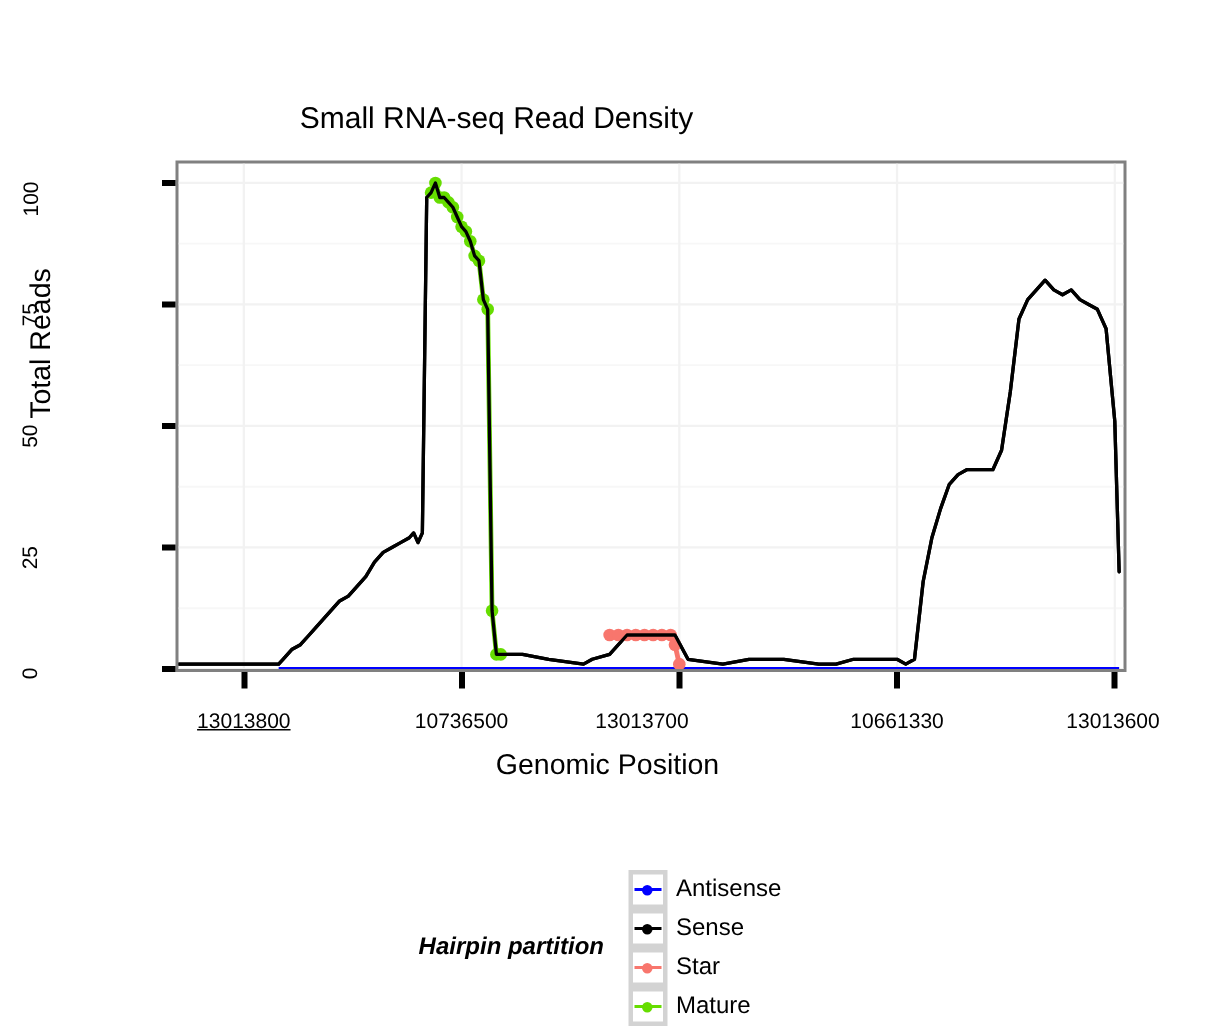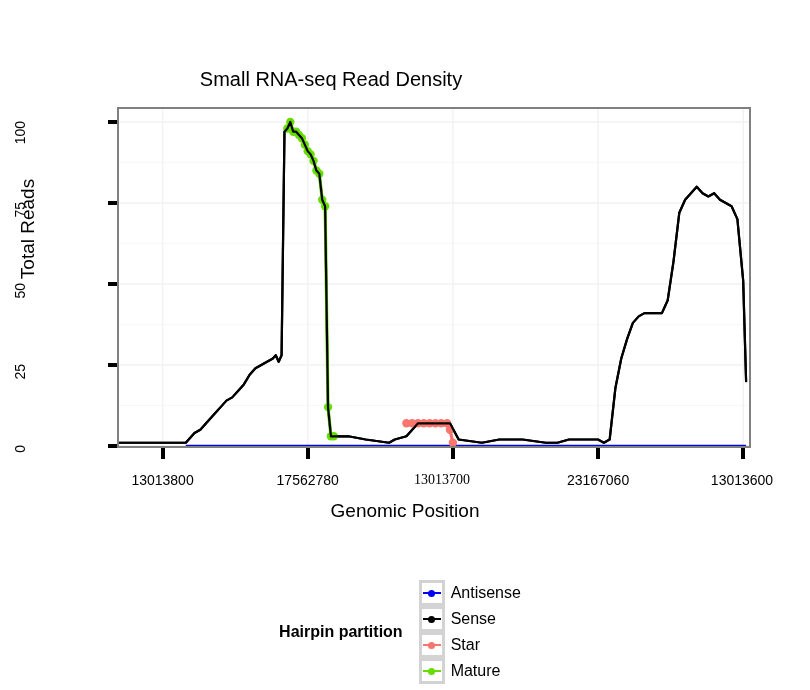--- a/index.html
+++ b/index.html
@@ -97,20 +97,21 @@
     width: 810px;
     display: flex;
     align-items: center;
     justify-content: center;
     gap: 0px;
   }
   .legend-title {
     font-size: 16px;
     font-weight: bold;
     margin-right: 16px;
+    font-style: italic;
   }
   .legend-item {
     display: flex;
     align-items: center;
     gap: 6px;
     margin-right: 10px;
   }
   .legend-key {
     width: 26px;
     height: 26px;
@@ -213,27 +214,27 @@
       <div class="ytick-label" style="top: 355.99px;">25</div>
       <div class="ytick-mark" style="top: 281.981px;"></div>
       <div class="ytick-label" style="top: 274.981px;">50</div>
       <div class="ytick-mark" style="top: 200.971px;"></div>
       <div class="ytick-label" style="top: 193.971px;">75</div>
       <div class="ytick-mark" style="top: 119.962px;"></div>
       <div class="ytick-label" style="top: 112.962px;">100</div>
     </div>
   <div id="x-axis">
       <div class="xtick-mark" style="left: 160.548px;"></div>
-      <div class="xtick-label" style="left: 162.548px;">13013800</div>
+      <div class="xtick-label" style="left: 162.548px; text-decoration: underline;">13013800</div>
       <div class="xtick-mark" style="left: 305.71px;"></div>
-      <div class="xtick-label" style="left: 307.71px;">17562780</div>
+      <div class="xtick-label" style="left: 307.71px;">10736500</div>
       <div class="xtick-mark" style="left: 450.871px;"></div>
-      <div class="xtick-label" style="left: 442px; font-family: Liberation Serif, serif;">13013700</div>
+      <div class="xtick-label" style="left: 428px;">13013700</div>
       <div class="xtick-mark" style="left: 596.032px;"></div>
-      <div class="xtick-label" style="left: 598.032px;">23167060</div>
+      <div class="xtick-label" style="left: 598.032px;">10661330</div>
       <div class="xtick-mark" style="left: 741.194px;"></div>
       <div class="xtick-label" style="left: 742px;">13013600</div>
     </div>
 
   <div class="xlab">Genomic Position</div>
 
   <div class="legend">
     <span class="legend-title">Hairpin partition</span>
     <span id="legend-items">
         <span class="legend-item">

